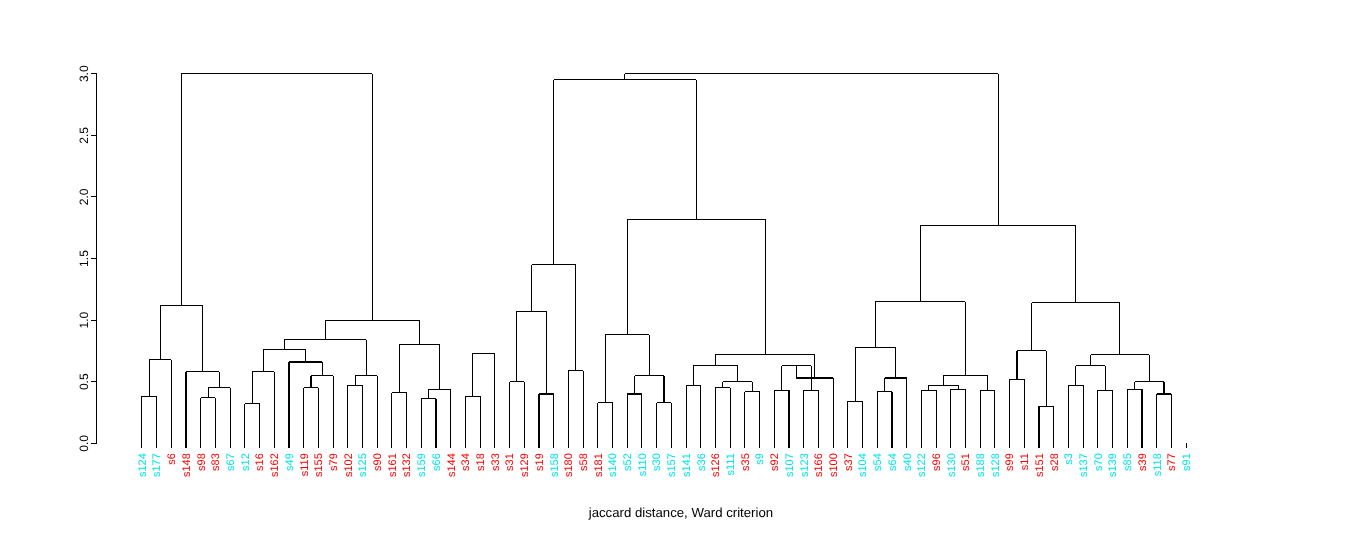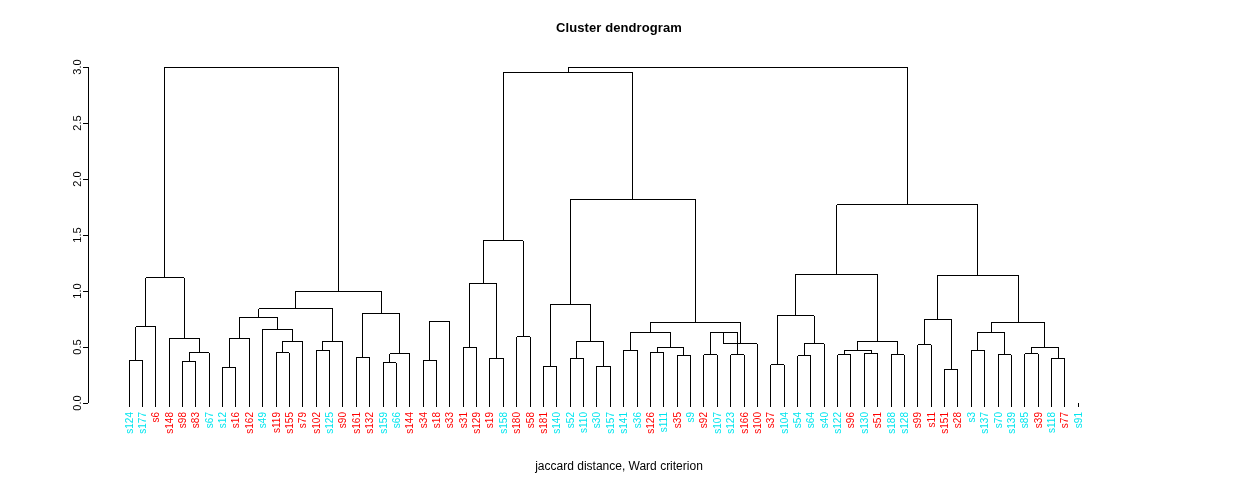--- a/index.html
+++ b/index.html
@@ -75,21 +75,20 @@
   .leaf-label {
     font-family: "Liberation Sans", sans-serif;
     font-size: 10px;
   }
 </style>
 </head>
 <body>
 
 <div id="plot-root">
 
-  <div id="chart-title">Cluster dendrogram</div>
 
   <svg id="dendro-svg" viewBox="0 0 1238 500" xmlns="http://www.w3.org/2000/svg">
     <g id="y-axis-group">
         <line x1="88" x2="88" y1="403" y2="67" class="axis-line"></line>
         <line x1="83" x2="88" y1="403" y2="403" class="tick-line"></line>
         <text x="77" y="403" class="ytick-label" text-anchor="middle" dominant-baseline="central" transform="rotate(-90 77 403)">0.0</text>
         <line x1="83" x2="88" y1="347" y2="347" class="tick-line"></line>
         <text x="77" y="347" class="ytick-label" text-anchor="middle" dominant-baseline="central" transform="rotate(-90 77 347)">0.5</text>
         <line x1="83" x2="88" y1="291" y2="291" class="tick-line"></line>
         <text x="77" y="291" class="ytick-label" text-anchor="middle" dominant-baseline="central" transform="rotate(-90 77 291)">1.0</text>

